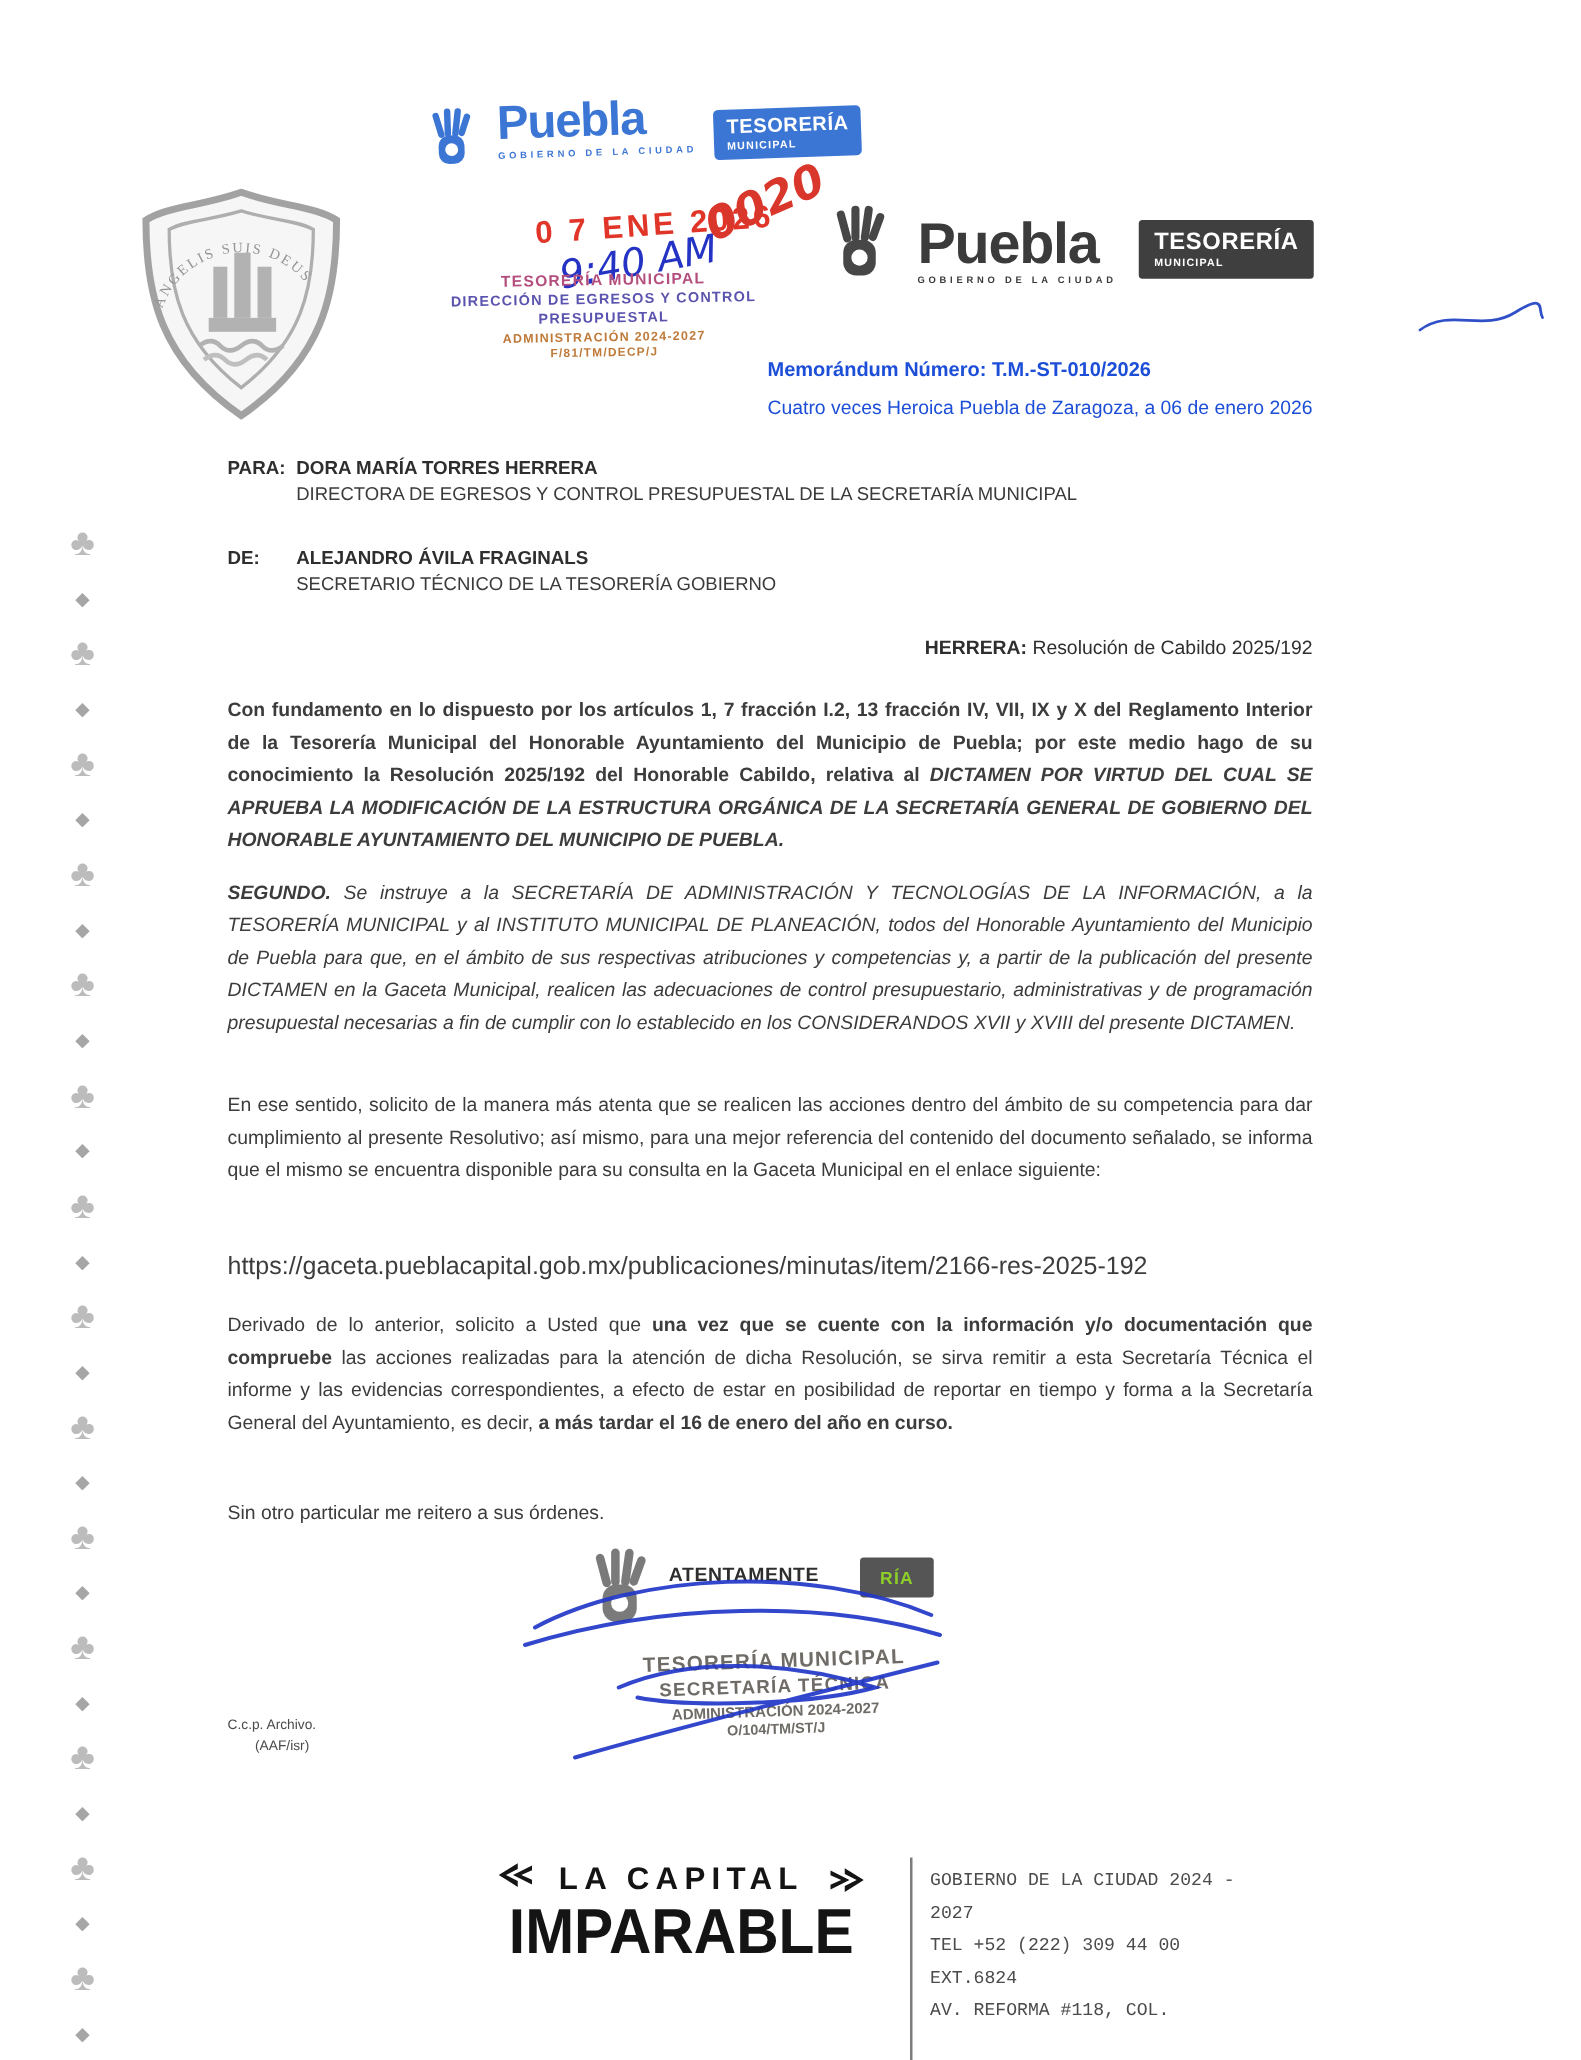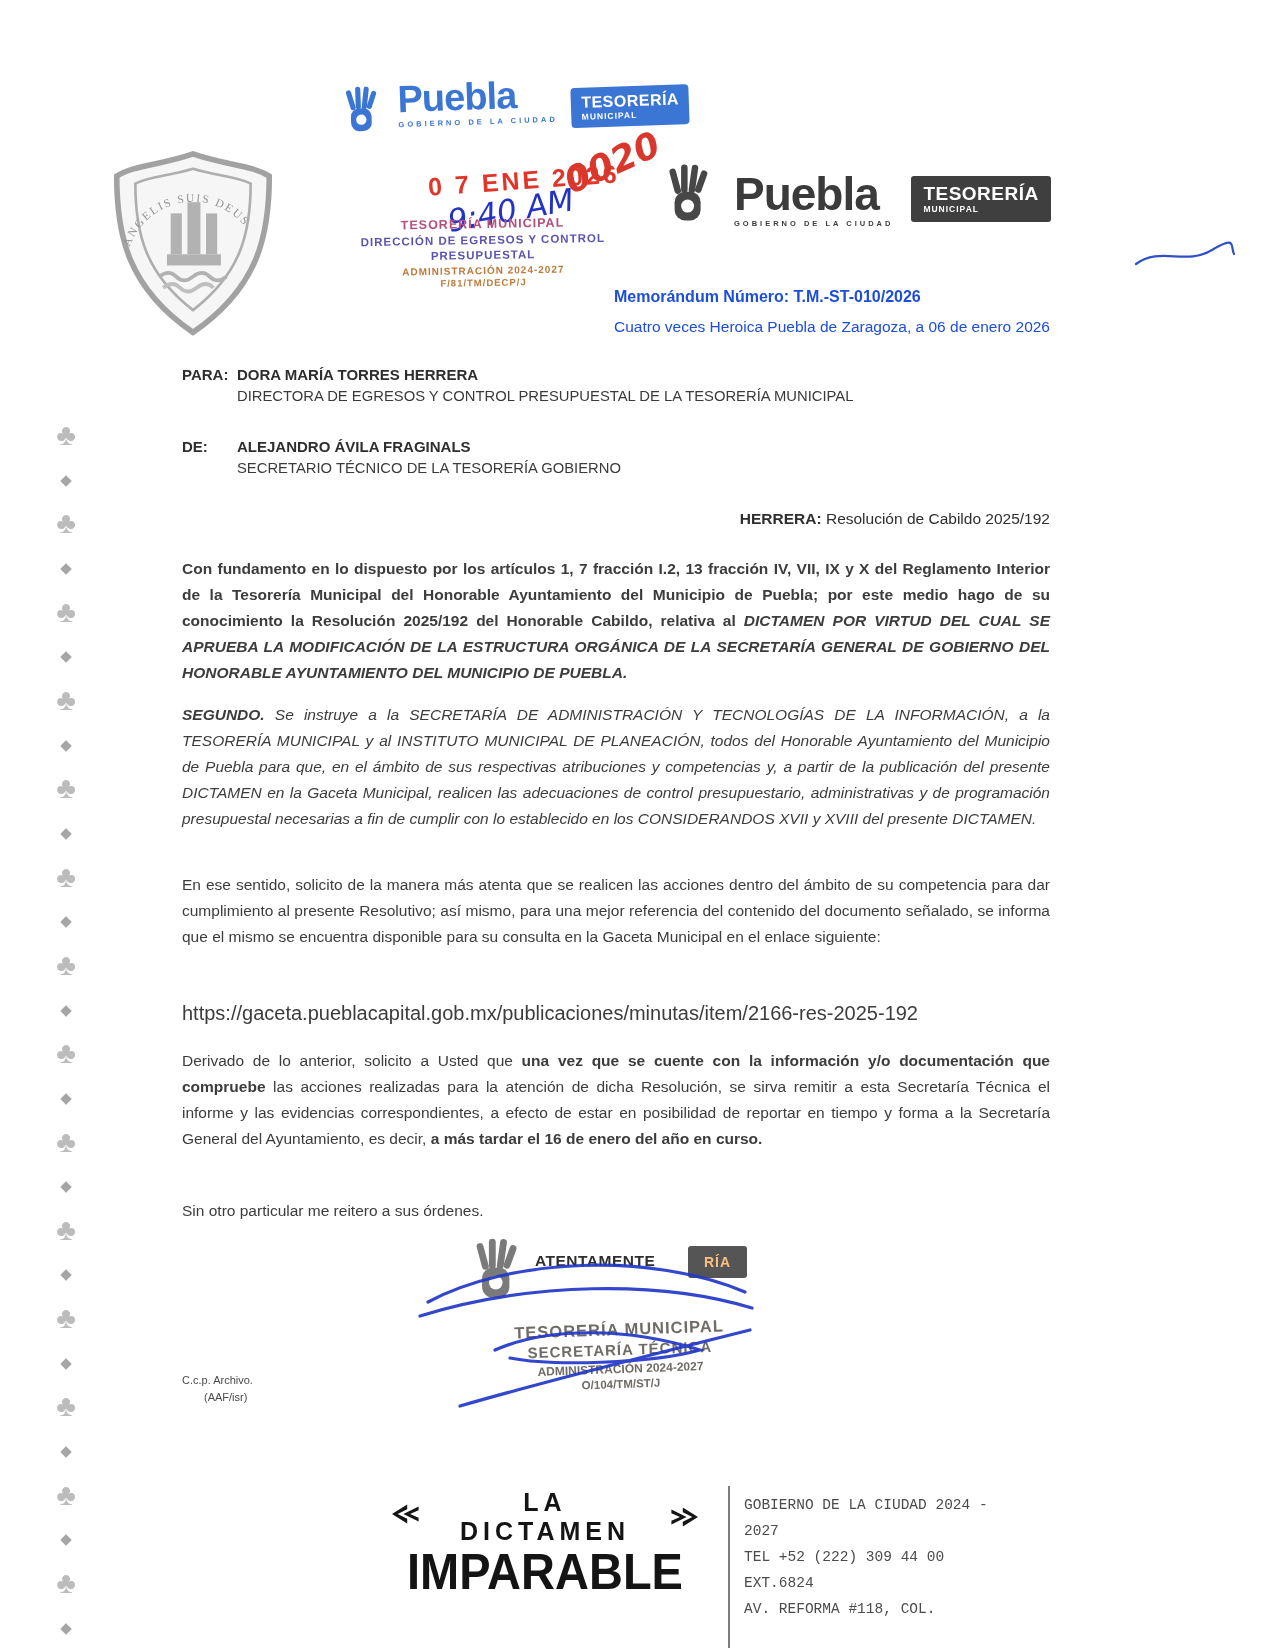--- a/index.html
+++ b/index.html
@@ -66,21 +66,21 @@
 
   .par { left:182px; width:868px; font-size:15.5px; line-height:26px;
          text-align:justify; color:#3c3c3c; }
   .par i, .par-i { font-style:italic; }
   .lnk { left:182px; width:868px; font-size:20px; color:#3c3c3c; }
 
   
   .ghost-stamp { left:452px; top:1232px; color:#5a5a5a; opacity:.8; }
   .atent { left:535px; top:1252px; font-size:15.5px; font-weight:700;
            letter-spacing:.5px; color:#2e2e2e; }
-  .badge-sig { left:688px; top:1246px; background:#474747; color:#fdba74; font-weight:800;
+  .badge-sig { left:688px; top:1246px; background:#474747; color:#84cc16; font-weight:800;
                font-size:14px; letter-spacing:1px; padding:8px 16px; border-radius:3px; opacity:.92; }
   .sig-stamp { left:462px; top:1318px; width:316px; text-align:center;
                transform:rotate(-2deg); color:#6f6b66; }
   .sig-stamp div { font-weight:700; line-height:1.35; }
   .ss1 { font-size:16.5px; letter-spacing:1px; }
   .ss2 { font-size:15px;   letter-spacing:1px; }
   .ss3 { font-size:12px; }
   .ss4 { font-size:11.5px; }
 
   .ccp { left:182px; top:1372px; font-size:11px; color:#4a4a4a; line-height:1.5; }
@@ -217,21 +217,21 @@
 
   <div class="abs memo-lines">
     <div class="m1">Memorándum Número: T.M.-ST-010/2026</div>
     <div class="m2">Cuatro veces Heroica Puebla de Zaragoza, a 06 de enero 2026</div>
   </div>
 
   <div class="abs fields" style="top:366px;">
     <div>
       <span class="f-label">PARA:</span><span class="f-name">DORA MARÍA TORRES HERRERA</span>
     </div>
-    <div class="f-title">DIRECTORA DE EGRESOS Y CONTROL PRESUPUESTAL DE LA TESORERÍA MUNICIPAL</div>
+    <div class="f-title">DIRECTORA DE EGRESOS Y CONTROL PRESUPUESTAL DE LA SECRETARÍA MUNICIPAL</div>
   </div>
 
   <div class="abs fields" style="top:438px;">
     <div>
       <span class="f-label">DE:</span><span class="f-name">ALEJANDRO ÁVILA FRAGINALS</span>
     </div>
     <div class="f-title">SECRETARIO TÉCNICO DE LA TESORERÍA GOBIERNO</div>
   </div>
 
   <div class="abs asunto">
@@ -292,21 +292,21 @@
   </div>
 
   <div class="abs capital">
     <div class="cap1">
       <span>
         <svg width="38" height="24" viewBox="0 0 40 24" fill="#151515">
           <polygon points="0,12 16,2 16,7 6,12 16,17 16,22"></polygon>
           <polygon points="12,12 28,4 28,8 19,12 28,16 28,20"></polygon>
         </svg>
       </span>
-      <span>LA DICTAMEN</span>
+      <span>LA CAPITAL</span>
       <span style="transform:scaleX(-1); display:inline-flex;">
         <svg width="38" height="24" viewBox="0 0 40 24" fill="#151515">
           <polygon points="0,12 16,2 16,7 6,12 16,17 16,22"></polygon>
           <polygon points="12,12 28,4 28,8 19,12 28,16 28,20"></polygon>
         </svg>
       </span>
     </div>
     <div class="cap2">IMPARABLE</div>
   </div>
 

